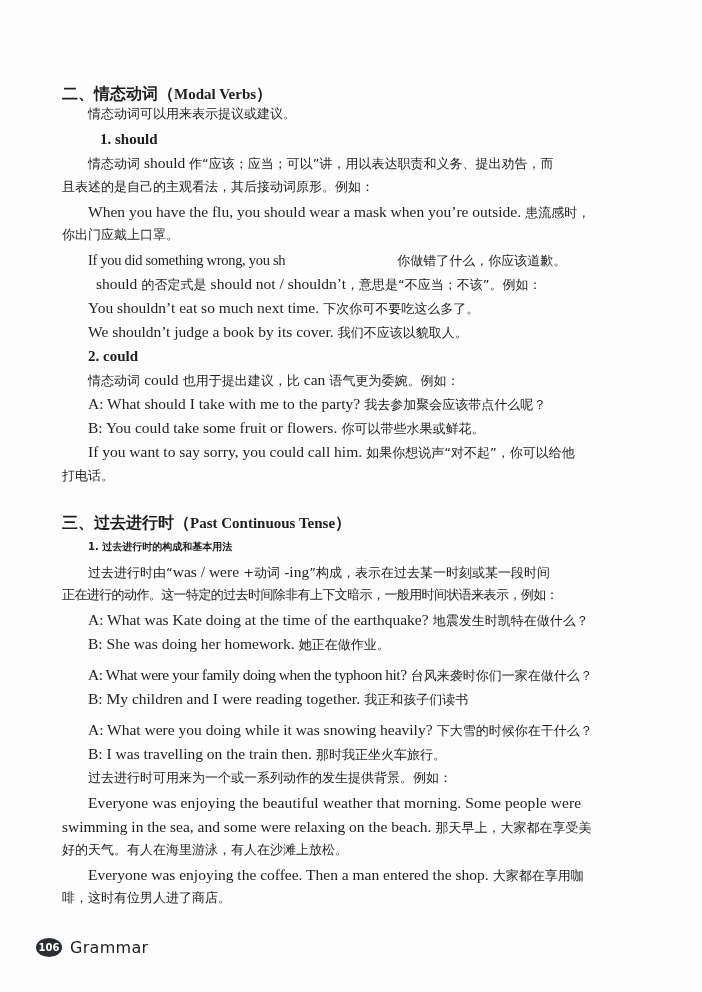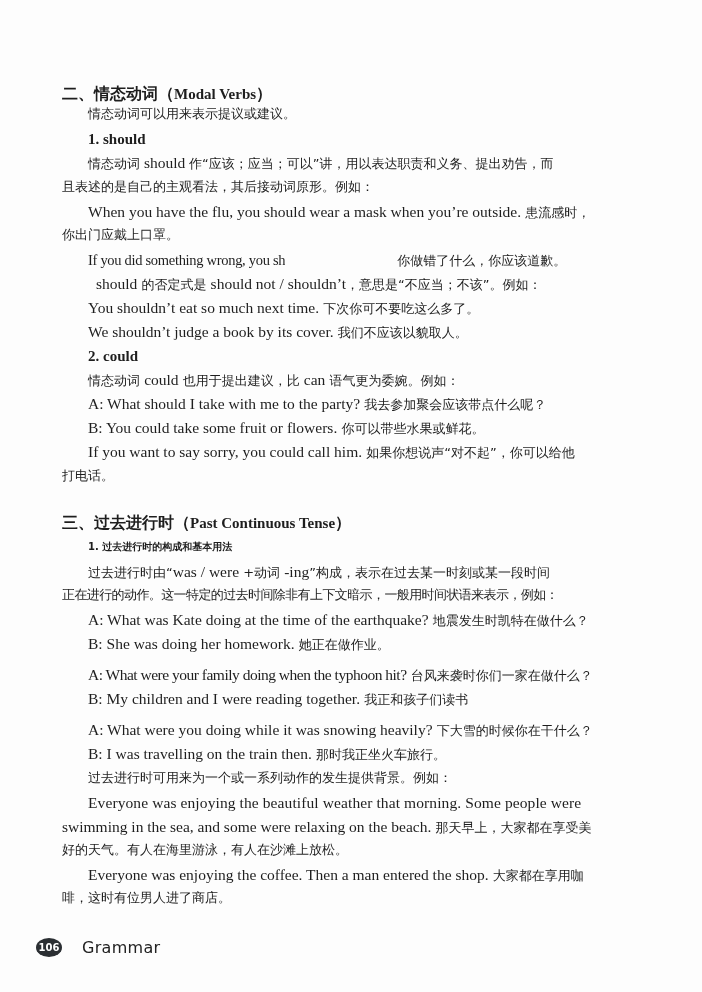--- a/index.html
+++ b/index.html
@@ -6,35 +6,35 @@
   body { width:702px; height:992px; position:relative; overflow:hidden;
          font-family:"DejaVu Serif","Liberation Serif",serif; color:#1e1e1e; }
   .ln { position:absolute; white-space:nowrap; font-size:14.3px; line-height:20px; }
   .h2 { font-size:16px; font-weight:bold; font-family:"DejaVu Sans","Liberation Sans",sans-serif; }
   .h2 .en { font-family:"Liberation Serif",serif; font-weight:bold; font-size:15px; }
   .h3 { font-weight:bold; font-size:15px; font-family:"Liberation Serif",serif; }
   .h3cn { font-weight:bold; font-size:10px; font-family:"DejaVu Sans","Liberation Sans",sans-serif; }
   .en { font-family:"Liberation Serif",serif; font-size:15.5px; }
   .cn { font-family:"DejaVu Sans","Liberation Sans",sans-serif; font-size:13px; }
   .redact { display:inline-block; width:112px; height:18px; background:#fdfdfd; vertical-align:middle; }
-  .footer { position:absolute; left:36px; top:938px; display:flex; align-items:center; gap:20px; }
+  .footer { position:absolute; left:36px; top:938px; display:flex; align-items:center; gap:8px; }
   .badge { width:26px; height:19px; border-radius:50%; background:#2b2f33; color:#fff;
            font-family:"DejaVu Sans","Liberation Sans",sans-serif; font-size:10px; font-weight:bold;
            display:flex; align-items:center; justify-content:center; }
   .footer-label { font-family:"DejaVu Sans","Liberation Sans",sans-serif; font-size:16px; color:#222; letter-spacing:0.3px; }
 </style>
 </head>
 <body>
 
 <div class="ln h2" style="left:62px;top:84px;">
   <span>二、情态动词（</span><span class="en">Modal Verbs</span><span>）</span>
 </div>
 <div class="ln cn" style="left:88px;top:104px;">情态动词可以用来表示提议或建议。</div>
 
-<div class="ln h3" style="left:88px;top:129px;">1. should</div>
+<div class="ln h3" style="left:100px;top:129px;">1. should</div>
 
 <div class="ln" style="left:88px;top:153px;text-align:center;">
   <span class="cn">情态动词</span><span class="en"> should </span><span class="cn">作“应该；应当；可以”讲，用以表达职责和义务、提出劝告，而</span>
 </div>
 <div class="ln cn" style="left:62px;top:177px;">且表述的是自己的主观看法，其后接动词原形。例如：</div>
 
 <div class="ln" style="left:88px;top:202px;">
   <span class="en">When you have the flu, you should wear a mask when you’re outside.</span><span class="cn"> 患流感时，</span>
 </div>
 <div class="ln cn" style="left:62px;top:225px;font-family:Liberation Serif, serif;">你出门应戴上口罩。</div>

